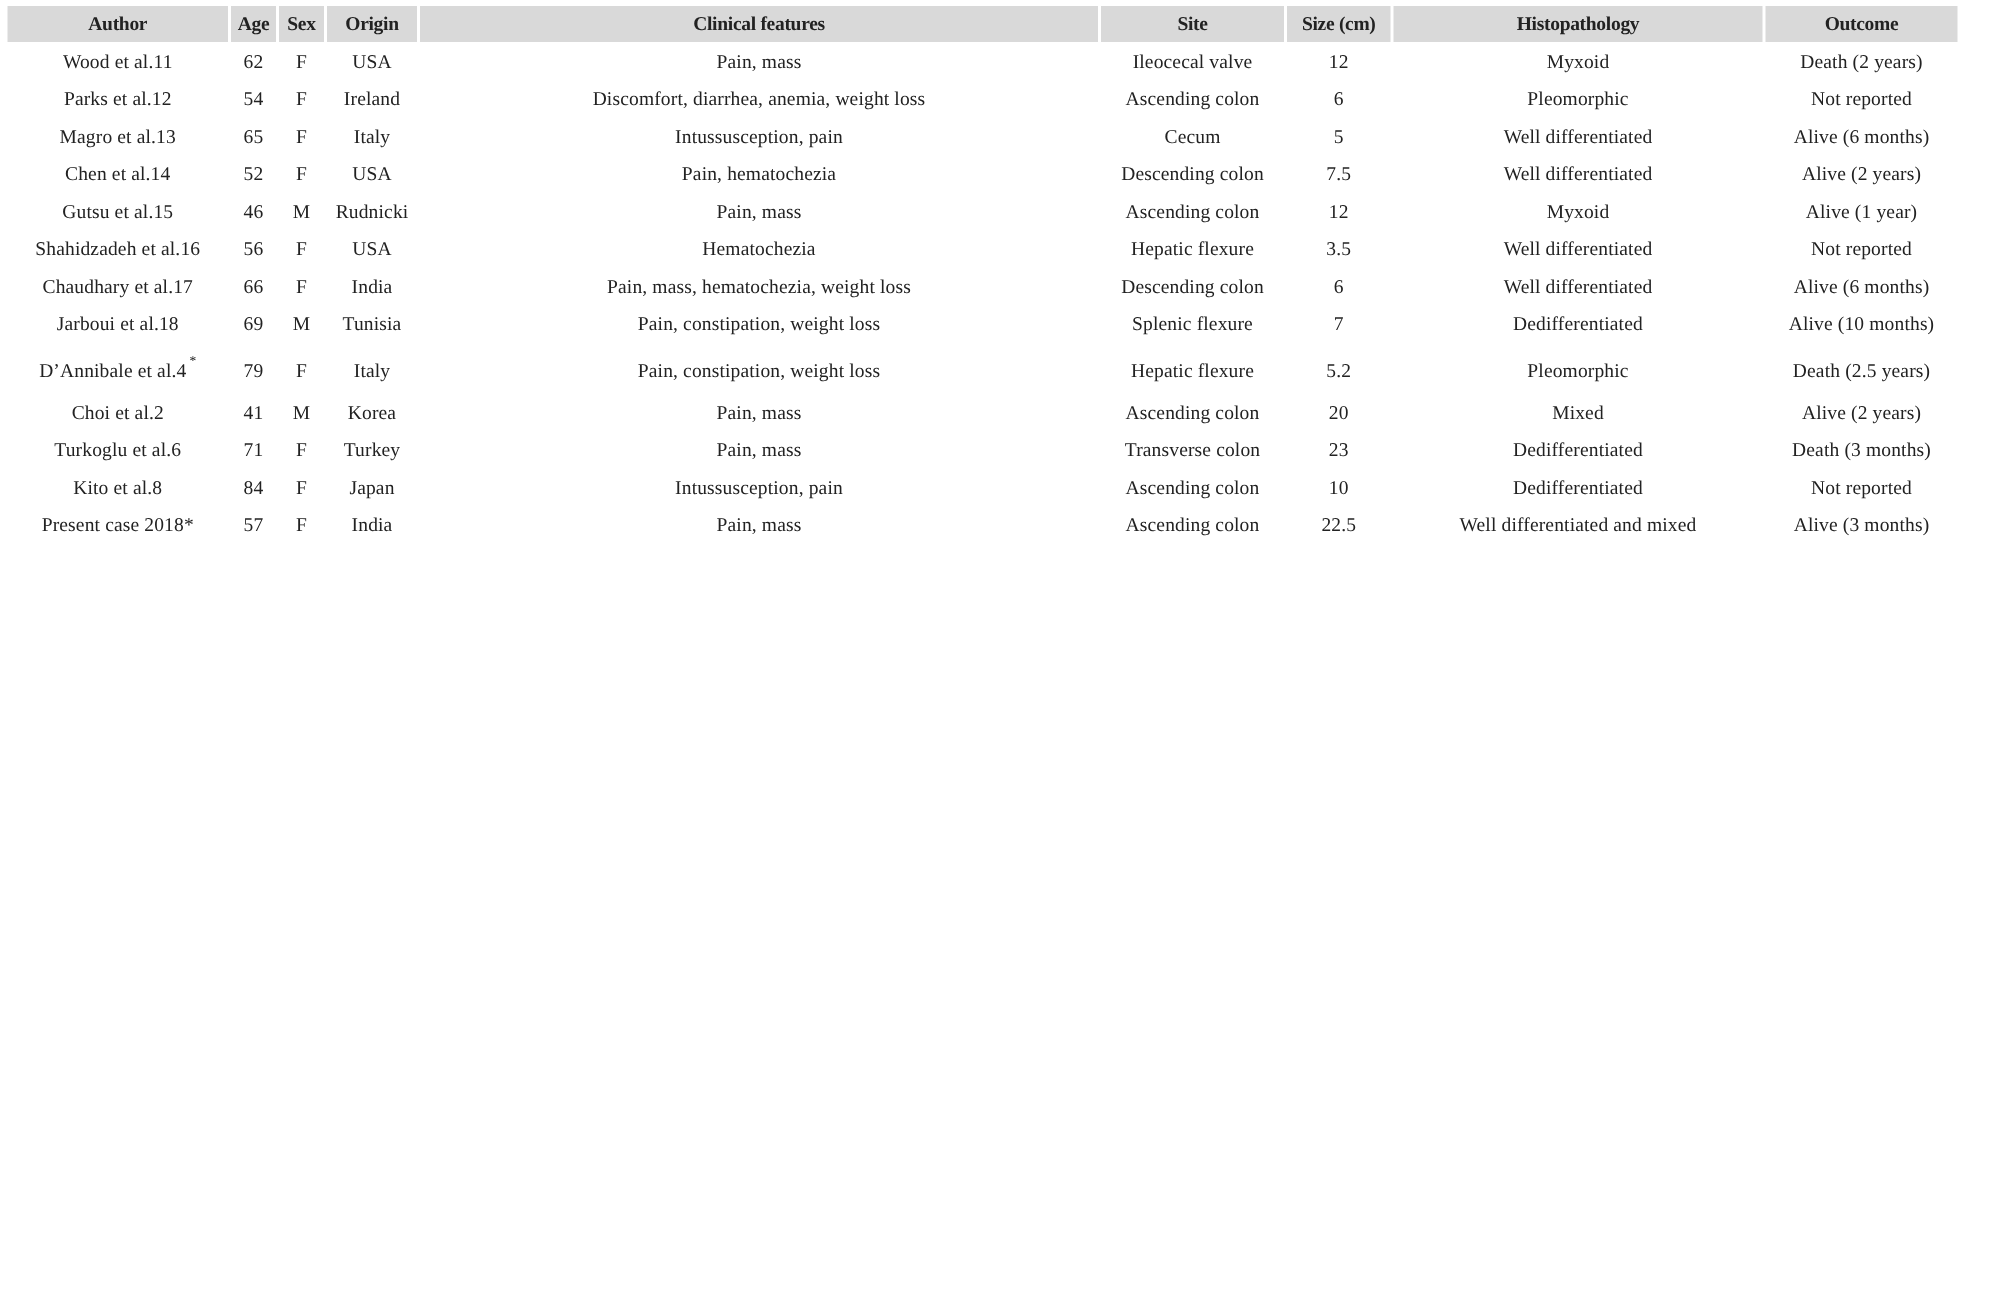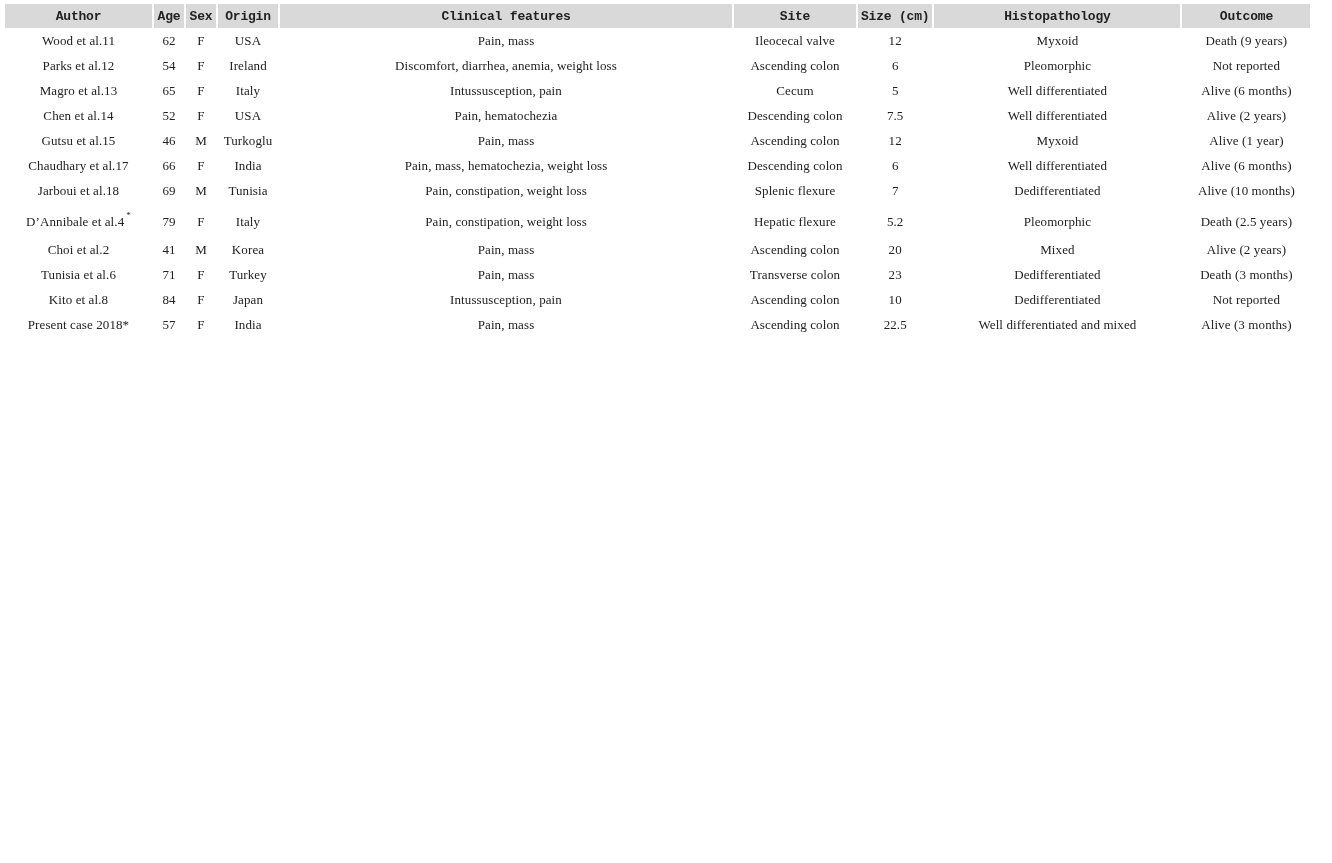--- a/index.html
+++ b/index.html
@@ -23,21 +23,21 @@
       font-size: 13px;
     }
     th {
       background: #d9d9d9;
       font-weight: bold;
       font-size: 13px;
       height: 24px;
       padding: 0 3px;
       text-align: center;
       white-space: nowrap;
-      font-family: Liberation Mono, monospace;
+      font-family: Liberation Serif, serif;
       letter-spacing: -0.2px;
     }
     td {
       height: 25px;
       padding: 0 2px;
       text-align: center;
       white-space: nowrap;
       font-size: 13px;
       font-family: "Liberation Serif", "DejaVu Serif", serif;
       font-weight: normal;
@@ -86,21 +86,21 @@
   <tbody id="table-body">
   <tr>
     <td><span>Wood et al.11</span></td>
     <td>62</td>
     <td>F</td>
     <td>USA</td>
     <td>Pain, mass</td>
     <td>Ileocecal valve</td>
     <td>12</td>
     <td>Myxoid</td>
-    <td>Death (9 years)</td>
+    <td>Death (2 years)</td>
   </tr>
 
   <tr>
     <td><span>Parks et al.12</span></td>
     <td>54</td>
     <td>F</td>
     <td>Ireland</td>
     <td>Discomfort, diarrhea, anemia, weight loss</td>
     <td>Ascending colon</td>
     <td>6</td>
@@ -129,28 +129,39 @@
     <td>Descending colon</td>
     <td>7.5</td>
     <td>Well differentiated</td>
     <td>Alive (2 years)</td>
   </tr>
 
   <tr>
     <td><span>Gutsu et al.15</span></td>
     <td>46</td>
     <td>M</td>
-    <td>Turkoglu</td>
+    <td>Rudnicki</td>
     <td>Pain, mass</td>
     <td>Ascending colon</td>
     <td>12</td>
     <td>Myxoid</td>
     <td>Alive (1 year)</td>
   </tr>
 
+  <tr>
+    <td><span>Shahidzadeh et al.16</span></td>
+    <td>56</td>
+    <td>F</td>
+    <td>USA</td>
+    <td>Hematochezia</td>
+    <td>Hepatic flexure</td>
+    <td>3.5</td>
+    <td>Well differentiated</td>
+    <td>Not reported</td>
+  </tr>
 
   <tr>
     <td><span>Chaudhary et al.17</span></td>
     <td>66</td>
     <td>F</td>
     <td>India</td>
     <td>Pain, mass, hematochezia, weight loss</td>
     <td>Descending colon</td>
     <td>6</td>
     <td>Well differentiated</td>
@@ -187,21 +198,21 @@
     <td>M</td>
     <td>Korea</td>
     <td>Pain, mass</td>
     <td>Ascending colon</td>
     <td>20</td>
     <td>Mixed</td>
     <td>Alive (2 years)</td>
   </tr>
 
   <tr>
-    <td><span>Tunisia et al.6</span></td>
+    <td><span>Turkoglu et al.6</span></td>
     <td>71</td>
     <td>F</td>
     <td>Turkey</td>
     <td>Pain, mass</td>
     <td>Transverse colon</td>
     <td>23</td>
     <td>Dedifferentiated</td>
     <td>Death (3 months)</td>
   </tr>
 

